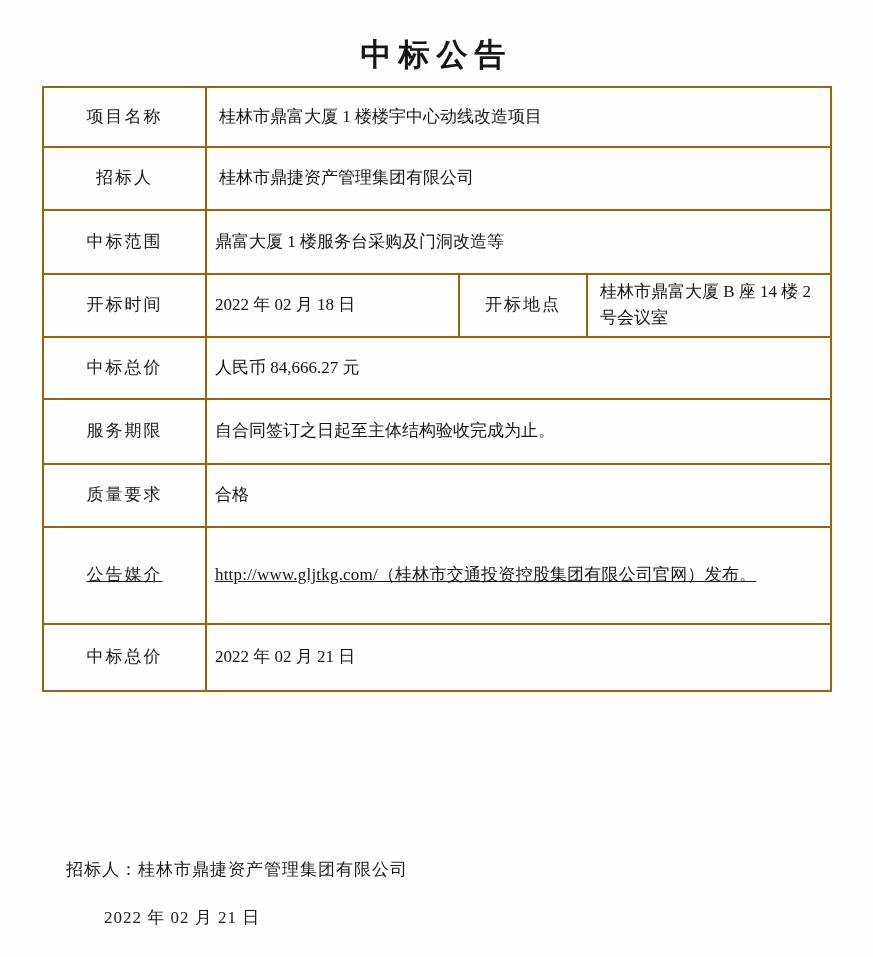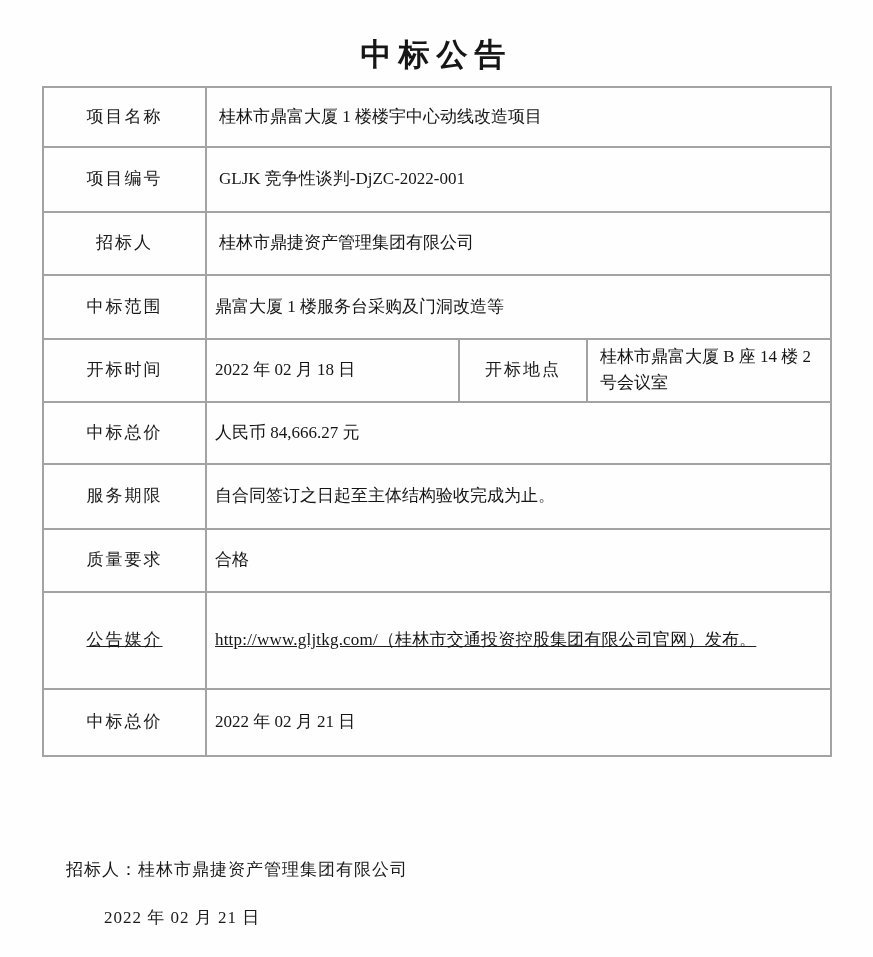--- a/index.html
+++ b/index.html
@@ -30,21 +30,21 @@
   table.announcement {
     position: absolute;
     left: 42px;
     top: 86px;
     width: 790px;
     border-collapse: collapse;
     table-layout: fixed;
     font-size: 17px;
   }
   table.announcement td {
-    border: 2px solid #a3a3a3;
+    border: 2px solid #a16207;
     padding: 4px 8px;
     vertical-align: middle;
     line-height: 1.55;
   }
   td.lbl {
     text-align: center;
     letter-spacing: 2px;
     color: #1a1a1a;
   }
   td.val { color: #151515; }
@@ -81,24 +81,20 @@
       <col style="width:163px">
       <col style="width:253px">
       <col style="width:128px">
       <col>
     </colgroup>
     <tbody>
         <tr class="h60">
       <td class="lbl">项目名称</td>
       <td class="val left" colspan="3">桂林市鼎富大厦 1 楼楼宇中心动线改造项目</td>
     </tr>
-    <tr class="h65">
-      <td class="lbl">项目编号</td>
-      <td class="val left" colspan="3">GLJK 竞争性谈判-DjZC-2022-001</td>
-    </tr>
     <tr class="h63">
       <td class="lbl">招标人</td>
       <td class="val left" colspan="3">桂林市鼎捷资产管理集团有限公司</td>
     </tr>
     <tr class="h64">
       <td class="lbl">中标范围</td>
       <td class="val center" colspan="3">鼎富大厦 1 楼服务台采购及门洞改造等</td>
     </tr>
     <tr class="h58">
       <td class="lbl">开标时间</td>

